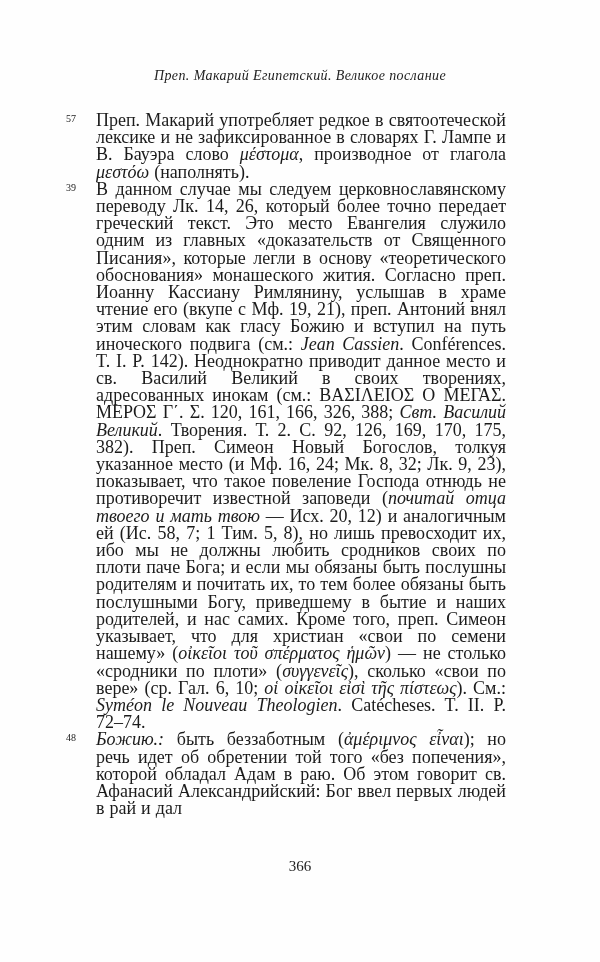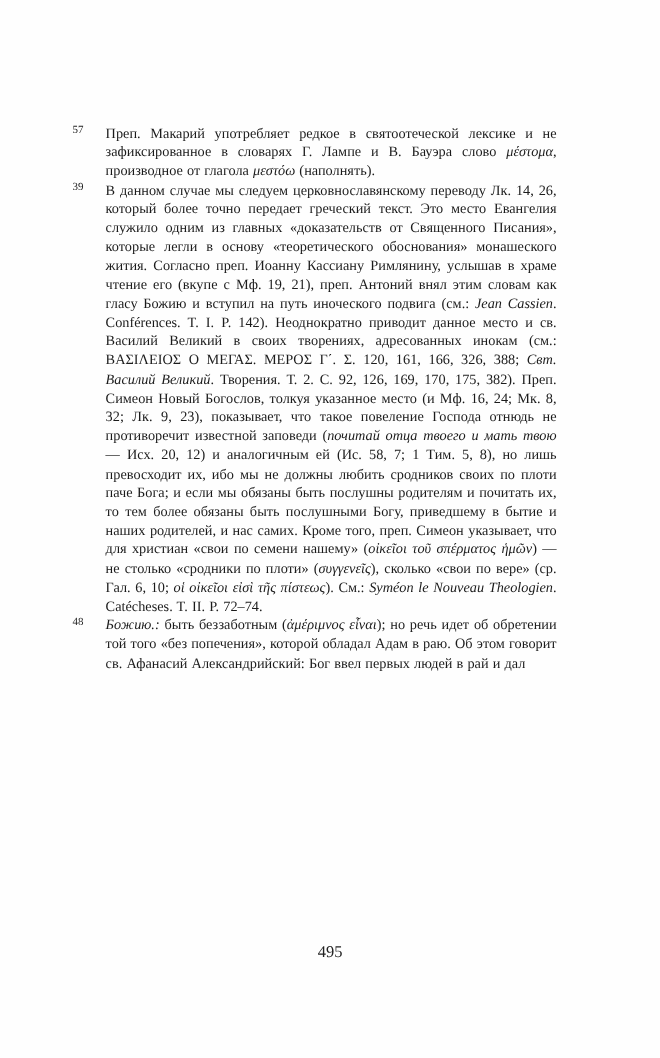--- a/index.html
+++ b/index.html
@@ -42,21 +42,21 @@
     position: absolute;
     left: -30px;
     top: 1px;
     font-size: 10px;
     color: #222;
     width: 22px;
     text-align: left;
   }
   .note-text {
     margin: 0;
-    font-size: 13px;
+    font-size: 18px;
     line-height: 17.2px;
     text-align: justify;
     word-spacing: 0.5px;
   }
   .i {
     font-style: italic;
   }
   .page-number {
     position: absolute;
     top: 858px;
@@ -64,30 +64,31 @@
     right: 0;
     text-align: center;
     font-size: 15px;
     color: #222;
   }
 </style>
 </head>
 <body>
 
 <div class="page">
+  <div class="running-header">Преп. Макарий Египетский. Великое послание</div>
 
   <div class="notes">
       <div class="note">
         <span class="note-num">57</span>
         <p class="note-text"><span>Преп. Макарий употребляет редкое в святоотеческой лексике и не зафиксированное в словарях Г. Лампе и В. Бауэра слово </span><span class="i">μέστομα</span><span>, производное от глагола </span><span class="i">μεστόω</span><span> (наполнять).</span></p>
       </div>
       <div class="note">
         <span class="note-num">39</span>
         <p class="note-text"><span>В данном случае мы следуем церковнославянскому переводу Лк. 14, 26, который более точно передает греческий текст. Это место Евангелия служило одним из главных «доказательств от Священного Писания», которые легли в основу «теоретического обоснования» монашеского жития. Согласно преп. Иоанну Кассиану Римлянину, услышав в храме чтение его (вкупе с Мф. 19, 21), преп. Антоний внял этим словам как гласу Божию и вступил на путь иноческого подвига (см.: </span><span class="i">Jean Cassien</span><span>. Conférences. T. I. P. 142). Неоднократно приводит данное место и св. Василий Великий в своих творениях, адресованных инокам (см.: ΒΑΣΙΛΕΙΟΣ Ο ΜΕΓΑΣ. ΜΕΡΟΣ Γ΄. Σ. 120, 161, 166, 326, 388; </span><span class="i">Свт. Василий Великий</span><span>. Творения. Т. 2. С. 92, 126, 169, 170, 175, 382). Преп. Симеон Новый Богослов, толкуя указанное место (и Мф. 16, 24; Мк. 8, 32; Лк. 9, 23), показывает, что такое повеление Господа отнюдь не противоречит известной заповеди (</span><span class="i">почитай отца твоего и мать твою</span><span> — Исх. 20, 12) и аналогичным ей (Ис. 58, 7; 1 Тим. 5, 8), но лишь превосходит их, ибо мы не должны любить сродников своих по плоти паче Бога; и если мы обязаны быть послушны родителям и почитать их, то тем более обязаны быть послушными Богу, приведшему в бытие и наших родителей, и нас самих. Кроме того, преп. Симеон указывает, что для христиан «свои по семени нашему» (</span><span class="i">οἰκεῖοι τοῦ σπέρματος ἡμῶν</span><span>) — не столько «сродники по плоти» (</span><span class="i">συγγενεῖς</span><span>), сколько «свои по вере» (ср. Гал. 6, 10; </span><span class="i">οἱ οἰκεῖοι εἰσὶ τῆς πίστεως</span><span>). См.: </span><span class="i">Syméon le Nouveau Theologien</span><span>. Catécheses. T. II. P. 72–74.</span></p>
       </div>
       <div class="note">
         <span class="note-num">48</span>
         <p class="note-text"><span class="i">Божию.:</span><span> быть беззаботным (</span><span class="i">ἀμέριμνος εἶναι</span><span>); но речь идет об обретении той того «без попечения», которой обладал Адам в раю. Об этом говорит св. Афанасий Александрийский: Бог ввел первых людей в рай и дал</span></p>
       </div>
     </div>
 
-  <div class="page-number">495</div>
+  <div class="page-number">366</div>
 </div>
 
 </body></html>

